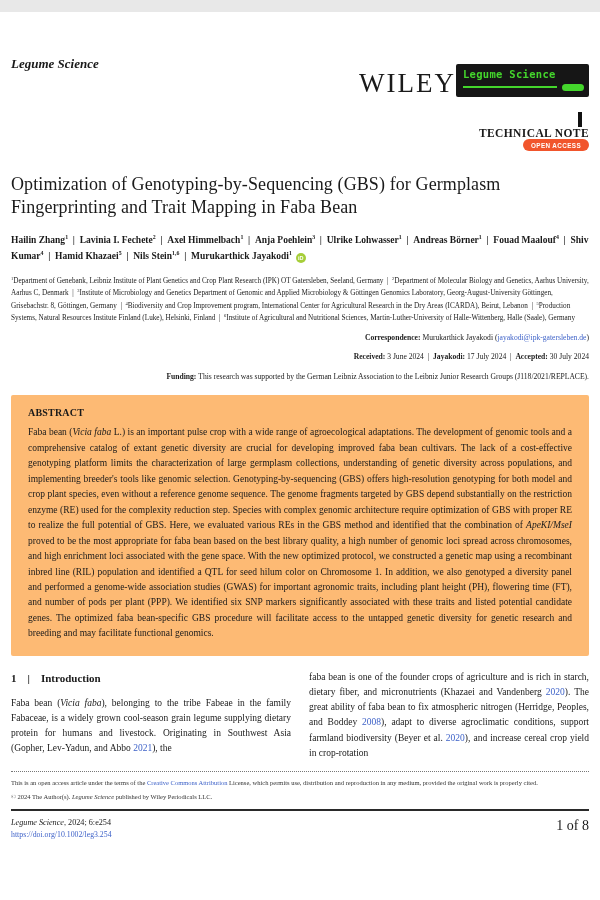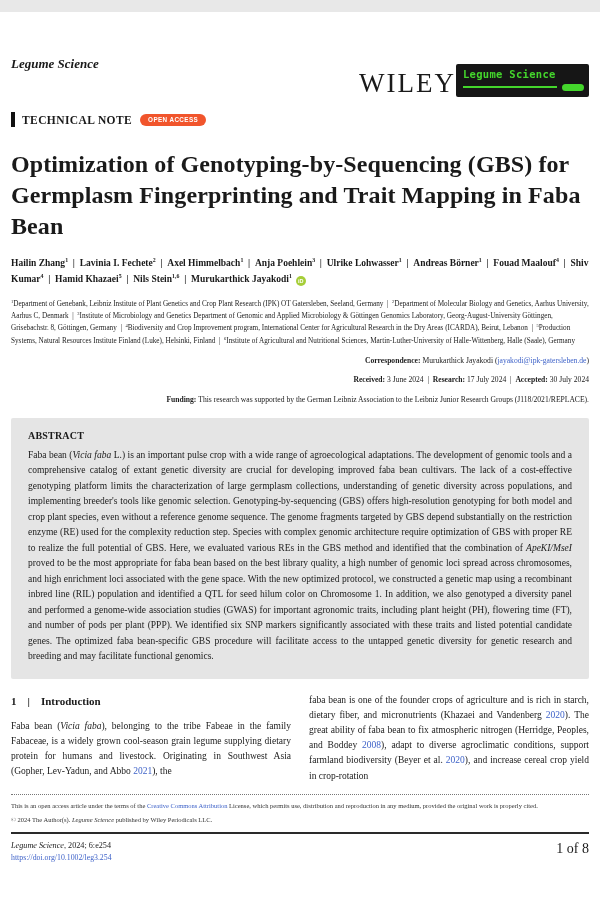--- a/index.html
+++ b/index.html
@@ -31,36 +31,36 @@
     margin-top:16px;width:133px;height:33px;background:#161616;border-radius:2px;
     box-sizing:border-box;padding:4px 6px 0 7px;position:relative;
   }
   .cover-badge .cb-title{
     color:#44d62c;font-family:"DejaVu Sans Mono",monospace;
     font-size:10.5px;font-weight:bold;letter-spacing:.3px;line-height:1.2;
   }
   .cover-badge .cb-line{position:absolute;left:7px;right:32px;bottom:9px;height:2px;background:#44d62c;}
   .cover-badge .cb-pill{position:absolute;right:5px;bottom:6px;width:22px;height:7px;border-radius:3.5px;background:#44d62c;}
   
-  .type-row{display:flex;align-items:center;margin-top:15px;}
+  .type-row{display:flex;align-items:flex-end;margin-top:15px;flex-direction:column;}
   .type-bar{width:4px;height:15px;background:#111;margin-right:7px;}
   .type-label{font-size:11.5px;font-weight:bold;letter-spacing:.4px;}
   .oa-pill{
     margin-left:8px;background:#f1552c;color:#fff;border-radius:9px;
     font-family:"Liberation Sans",sans-serif;font-size:6.3px;font-weight:bold;
     letter-spacing:.4px;padding:2.5px 8px;
   }
   
-  .title{margin-top:22px;font-size:24px;font-weight:bold;line-height:1.3;letter-spacing:.1px;}
+  .title{margin-top:22px;font-size:18px;font-weight:normal;line-height:1.3;letter-spacing:.1px;}
   .authors{margin-top:12px;font-size:9.5px;font-weight:bold;line-height:1.75;}
   .affiliations{margin-top:10px;font-size:7.2px;line-height:1.7;color:#222;text-align:left;}
   .meta-line{margin-top:8px;font-size:7.6px;line-height:1.5;text-align:right;}
   
   .abstract{
-    margin-top:13px;background:#e5e5e5;border-radius:2px;
+    margin-top:13px;background:#fdba74;border-radius:2px;
     padding:12px 17px 14px 17px;
   }
   .abstract-heading{font-size:10px;font-weight:bold;letter-spacing:.2px;}
   .abstract-body{margin-top:7px;font-size:9.5px;line-height:1.63;text-align:justify;}
   
   .columns{display:flex;gap:18px;margin-top:14px;}
   .col{flex:1;min-width:0;}
   .sec-heading{font-size:11px;font-weight:bold;margin:2px 0 12px 0;}
   .para{font-size:9.5px;line-height:1.6;text-align:justify;}
   
@@ -96,21 +96,21 @@
     <div class="oa-pill">OPEN ACCESS</div>
   </div>
 
   <h1 class="title" style="margin:22px 0 0 0;">Optimization of Genotyping-by-Sequencing (GBS) for Germplasm Fingerprinting and Trait Mapping in Faba Bean</h1>
 
   <div class="authors">Hailin Zhang<sup>1</sup> | Lavinia I. Fechete<sup>2</sup> | Axel Himmelbach<sup>1</sup> | Anja Poehlein<sup>3</sup> | Ulrike Lohwasser<sup>1</sup> | Andreas Börner<sup>1</sup> | Fouad Maalouf<sup>4</sup> | Shiv Kumar<sup>4</sup> | Hamid Khazaei<sup>5</sup> | Nils Stein<sup>1,6</sup> | Murukarthick Jayakodi<sup>1</sup><span class="orcid">iD</span></div>
 
   <div class="affiliations"><sup>1</sup>Department of Genebank, Leibniz Institute of Plant Genetics and Crop Plant Research (IPK) OT Gatersleben, Seeland, Germany | <sup>2</sup>Department of Molecular Biology and Genetics, Aarhus University, Aarhus C, Denmark | <sup>3</sup>Institute of Microbiology and Genetics Department of Genomic and Applied Microbiology &amp; Göttingen Genomics Laboratory, Georg-August-University Göttingen, Grisebachstr. 8, Göttingen, Germany | <sup>4</sup>Biodiversity and Crop Improvement program, International Center for Agricultural Research in the Dry Areas (ICARDA), Beirut, Lebanon | <sup>5</sup>Production Systems, Natural Resources Institute Finland (Luke), Helsinki, Finland | <sup>6</sup>Institute of Agricultural and Nutritional Sciences, Martin-Luther-University of Halle-Wittenberg, Halle (Saale), Germany</div>
 
   <div class="meta-line"><b>Correspondence: </b>Murukarthick Jayakodi (<span class="link">jayakodi@ipk-gatersleben.de</span>)</div>
-  <div class="meta-line"><b>Received: </b>3 June 2024 | <b>Research: </b>17 July 2024 | <b>Accepted: </b>30 July 2024</div>
+  <div class="meta-line"><b>Received: </b>3 June 2024 | <b>Jayakodi: </b>17 July 2024 | <b>Accepted: </b>30 July 2024</div>
   <div class="meta-line"><b>Funding: </b>This research was supported by the German Leibniz Association to the Leibniz Junior Research Groups (J118/2021/REPLACE).</div>
 
   <div class="abstract">
     <div class="abstract-heading">ABSTRACT</div>
     <div class="abstract-body">Faba bean (<i>Vicia faba</i> L.) is an important pulse crop with a wide range of agroecological adaptations. The development of genomic tools and a comprehensive catalog of extant genetic diversity are crucial for developing improved faba bean cultivars. The lack of a cost-effective genotyping platform limits the characterization of large germplasm collections, understanding of genetic diversity across populations, and implementing breeder's tools like genomic selection. Genotyping-by-sequencing (GBS) offers high-resolution genotyping for both model and crop plant species, even without a reference genome sequence. The genome fragments targeted by GBS depend substantially on the restriction enzyme (RE) used for the complexity reduction step. Species with complex genomic architecture require optimization of GBS with proper RE to realize the full potential of GBS. Here, we evaluated various REs in the GBS method and identified that the combination of <i>ApeKI/MseI</i> proved to be the most appropriate for faba bean based on the best library quality, a high number of genomic loci spread across chromosomes, and high enrichment loci associated with the gene space. With the new optimized protocol, we constructed a genetic map using a recombinant inbred line (RIL) population and identified a QTL for seed hilum color on Chromosome 1. In addition, we also genotyped a diversity panel and performed a genome-wide association studies (GWAS) for important agronomic traits, including plant height (PH), flowering time (FT), and number of pods per plant (PPP). We identified six SNP markers significantly associated with these traits and listed potential candidate genes. The optimized faba bean-specific GBS procedure will facilitate access to the untapped genetic diversity for genetic research and breeding and may facilitate functional genomics.</div>
   </div>
 
   <div class="columns">
     <div class="col">
       <div class="sec-heading">1  |  Introduction</div>

